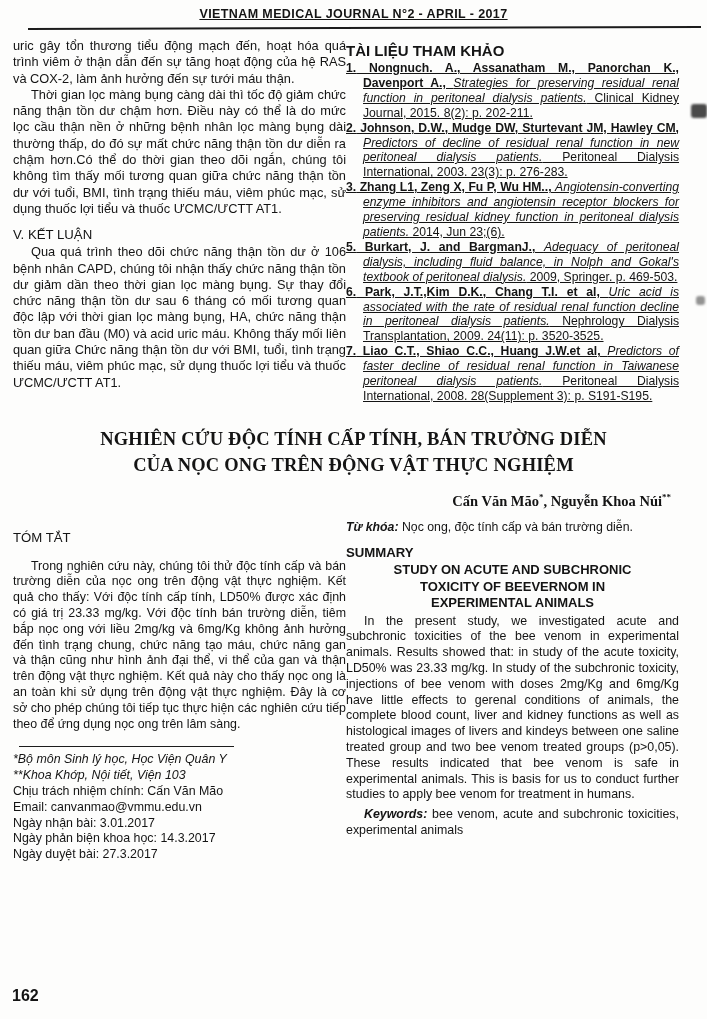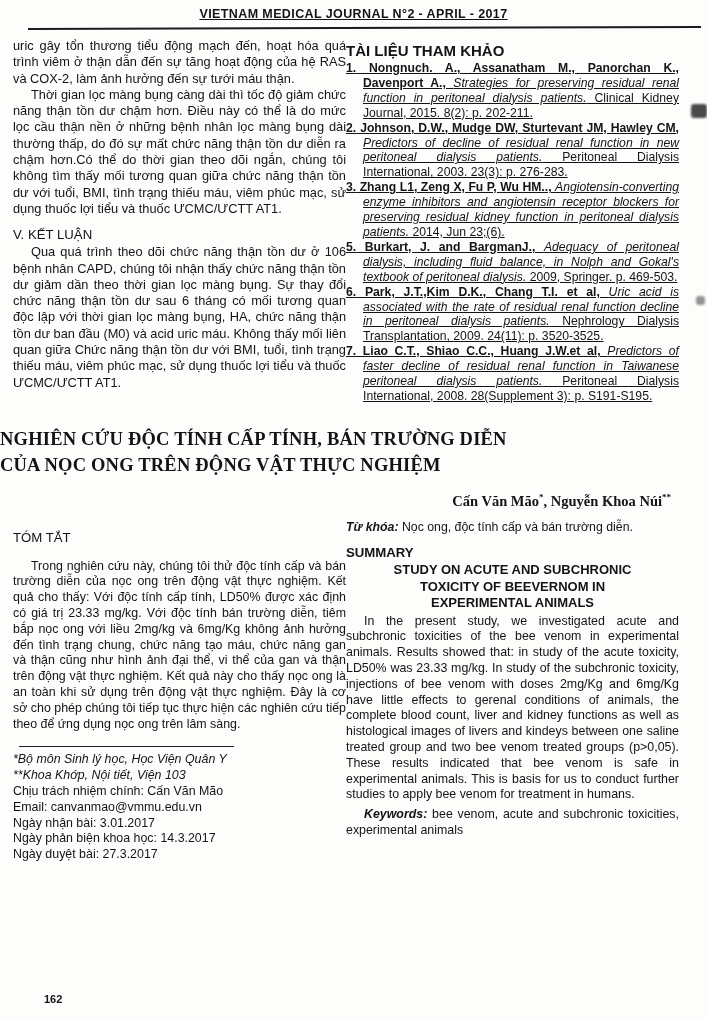--- a/index.html
+++ b/index.html
@@ -60,21 +60,21 @@
     padding-left:17px;
     text-indent:-17px;
     margin:0;
   }
   .ref-num{font-weight:bold;}
   .ref-authors{font-weight:bold;}
   .ref-title{font-style:italic;}
   
   .article-title{
     margin-top:22px;
-    text-align:left;
+    text-align:center;
     font-family:"Liberation Serif","DejaVu Serif",serif;
     font-weight:bold;
     font-size:18.5px;
     line-height:26px;
     letter-spacing:.2px;
   }
   .article-authors{
     margin:14px 36px 0 0;
     text-align:right;
     font-family:"Liberation Serif","DejaVu Serif",serif;
@@ -111,24 +111,24 @@
     margin:0 0 5px 6px;
   }
   .footnote-line{
     font-size:12.4px;
     line-height:15.8px;
     margin:0;
   }
   .footnote-line.affil{font-style:italic;}
   .page-number{
     position:absolute;
-    left:44px;
+    left:12px;
     bottom:14px;
     font-weight:bold;
-    font-size:11px;
+    font-size:16px;
   }
   
   .smudge{
     position:absolute;
     background:#2b2b2b;
     border-radius:3px;
     filter:blur(1px);
   }
   .smudge-1{right:0;top:104px;width:16px;height:14px;opacity:.85;}
   .smudge-2{right:2px;top:296px;width:9px;height:9px;opacity:.5;}

